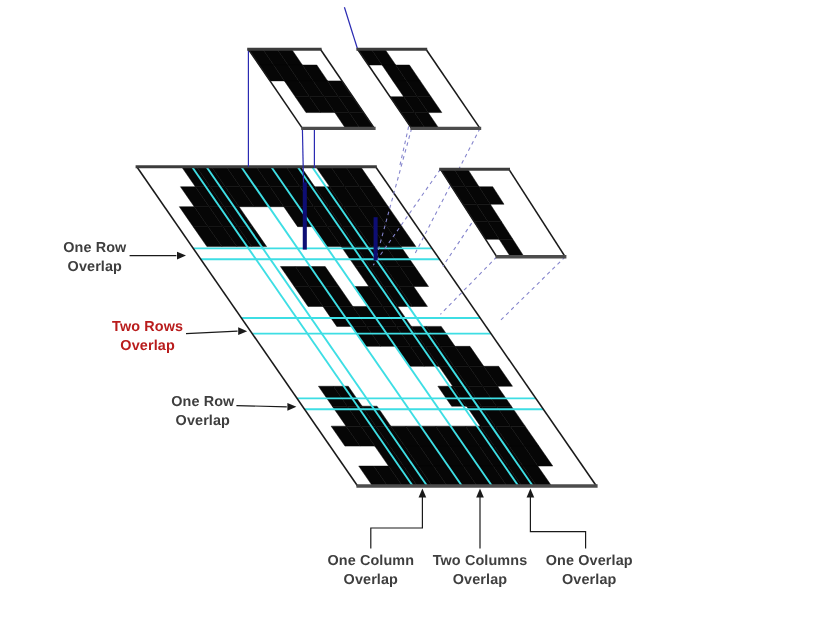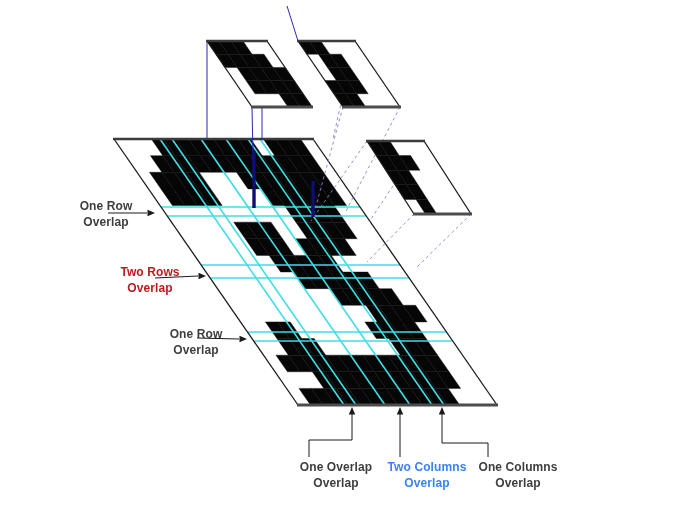--- a/index.html
+++ b/index.html
@@ -12,21 +12,20 @@
   }
   .stage svg{position:absolute;left:0;top:0;}
   .diagram-label{
     position:absolute;
     transform:translateX(-50%);
     text-align:center;
     font:700 12px/16px "Liberation Sans", sans-serif;
     color:#3e3e3e;
     white-space:nowrap;
     letter-spacing:.1px;
-    margin-left:27px;
   }
   .diagram-label span{display:block;}
 </style>
 </head>
 <body>
 
 <div class="stage">
   <svg id="scene" width="700" height="526" viewBox="0 0 700 526">
       <g>
         <polygon points="151.3125,139 163.75,139 175.25,155.625 162.8125,155.625" fill="#060606" stroke="#060606" stroke-width="0.4"></polygon>
@@ -277,24 +276,24 @@
   </div>
   <div class="diagram-label" id="lbl-left-1" style="left: 123px; top: 264px; color: #b91c1c;">
     <span>Two Rows</span>
     <span>Overlap</span>
   </div>
   <div class="diagram-label" id="lbl-left-2" style="left: 169px; top: 326px; color: rgb(62, 62, 62);">
     <span>One Row</span>
     <span>Overlap</span>
   </div>
   <div class="diagram-label" id="lbl-bottom-0" style="left: 309px; top: 459px; color: rgb(62, 62, 62);">
+    <span>One Column</span>
+    <span>Overlap</span>
+  </div>
+  <div class="diagram-label" id="lbl-bottom-1" style="left: 400px; top: 459px; color: #404040;">
+    <span>Two Columns</span>
+    <span>Overlap</span>
+  </div>
+  <div class="diagram-label" id="lbl-bottom-2" style="left: 491px; top: 459px; color: rgb(62, 62, 62);">
     <span>One Overlap</span>
-    <span>Overlap</span>
-  </div>
-  <div class="diagram-label" id="lbl-bottom-1" style="left: 400px; top: 459px; color: #3b82f6;">
-    <span>Two Columns</span>
-    <span>Overlap</span>
-  </div>
-  <div class="diagram-label" id="lbl-bottom-2" style="left: 491px; top: 459px; color: rgb(62, 62, 62);">
-    <span>One Columns</span>
     <span>Overlap</span>
   </div>
 </div>
 
 </body></html>

